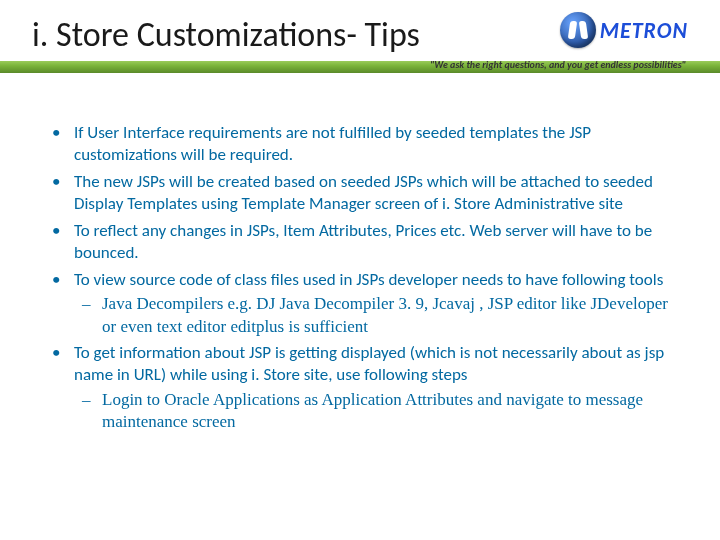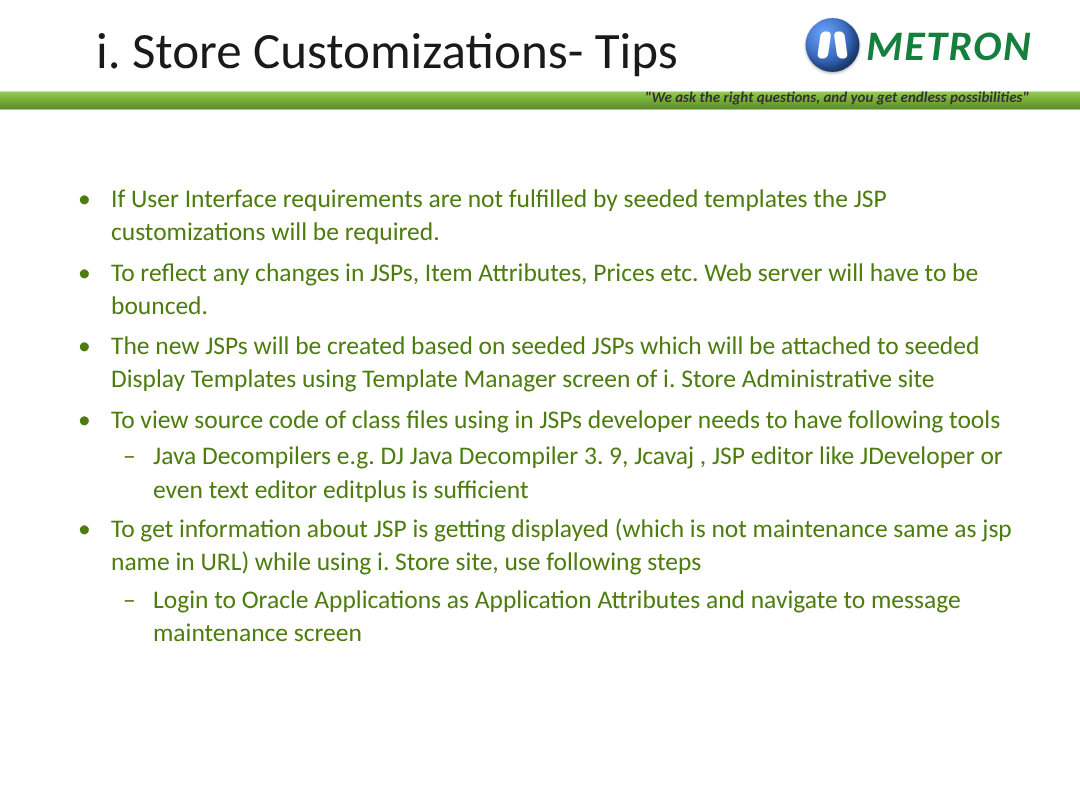--- a/index.html
+++ b/index.html
@@ -13,21 +13,20 @@
   }
   .header {
     position: relative;
     height: 100px;
   }
   .title {
     font-size: 34px;
     color: #1a1a1a;
     padding: 14px 0 0 32px;
     font-weight: 400;
-    margin-left: 32px;
   }
   .green-bar {
     height: 12px;
     background: linear-gradient(to bottom, #9acb5a 0%, #7ab33a 40%, #5a8a2a 100%);
     margin-top: 6px;
   }
   .logo-wrap {
     position: absolute;
     right: 32px;
     top: 12px;
@@ -56,54 +55,54 @@
   }
   .logo-mark::before {
     width: 7px; height: 18px; left: 9px; top: 9px;
     transform: skewX(-8deg);
   }
   .logo-mark::after {
     width: 7px; height: 18px; right: 9px; top: 9px;
     transform: skewX(8deg);
   }
   .logo-text {
-    font-size: 28px;
+    font-size: 22px;
     font-weight: 700;
-    color: #15803d;
+    color: #1d4ed8;
     letter-spacing: 1px;
     font-style: italic;
   }
   .tagline {
     font-size: 10px;
     color: #333;
     font-style: italic;
     font-weight: 600;
     margin-top: 10px;
     margin-right: 2px;
   }
   .content {
     padding: 22px 40px 0 48px;
     font-size: 17px;
     line-height: 1.32;
-    color: #4d7c0f;
+    color: #0369a1;
   }
   ul.top { list-style: none; }
   ul.top > li {
     position: relative;
     padding-left: 26px;
     margin-bottom: 4px;
   }
   ul.top > li::before {
     content: "•";
     position: absolute;
     left: 4px;
     top: 0;
     font-size: 17px;
   }
-  ul.sub { list-style: none; margin-top: 2px; }
+  ul.sub { list-style: none; margin-top: 2px; font-family: Liberation Serif, serif; }
   ul.sub > li {
     position: relative;
     padding-left: 28px;
     margin-bottom: 2px;
   }
   ul.sub > li::before {
     content: "–";
     position: absolute;
     left: 8px;
     top: 0;
@@ -120,22 +119,22 @@
       <div class="logo-text">METRON</div>
     </div>
     <div class="tagline">"We ask the right questions, and you get endless possibilities"</div>
   </div>
   <div class="green-bar"></div>
 </div>
 
 <div class="content">
   <ul class="top" id="bullet-list">
       <li><span> If User Interface requirements are not fulfilled by seeded templates the JSP customizations will be required.</span></li>
+      <li><span>The new JSPs will be created based on seeded JSPs which will be attached to seeded Display Templates using Template Manager screen of i. Store Administrative site</span></li>
       <li><span>To reflect any changes in JSPs, Item Attributes, Prices etc. Web server will have to be bounced.</span></li>
-      <li><span>The new JSPs will be created based on seeded JSPs which will be attached to seeded Display Templates using Template Manager screen of i. Store Administrative site</span></li>
-      <li><span>To view source code of class files using in JSPs developer needs to have following tools</span><ul class="sub">
+      <li><span>To view source code of class files used in JSPs developer needs to have following tools</span><ul class="sub">
           <li>Java Decompilers e.g. DJ Java Decompiler 3. 9, Jcavaj , JSP editor like JDeveloper or even text editor editplus is sufficient</li>
         </ul></li>
-      <li><span>To get information about JSP is getting displayed (which is not maintenance same as jsp name in URL) while using i. Store site, use following steps</span><ul class="sub">
+      <li><span>To get information about JSP is getting displayed (which is not necessarily about as jsp name in URL) while using i. Store site, use following steps</span><ul class="sub">
           <li>Login to Oracle Applications as Application Attributes and navigate to message maintenance screen</li>
         </ul></li>
     </ul>
 </div>
 
 </body></html>

